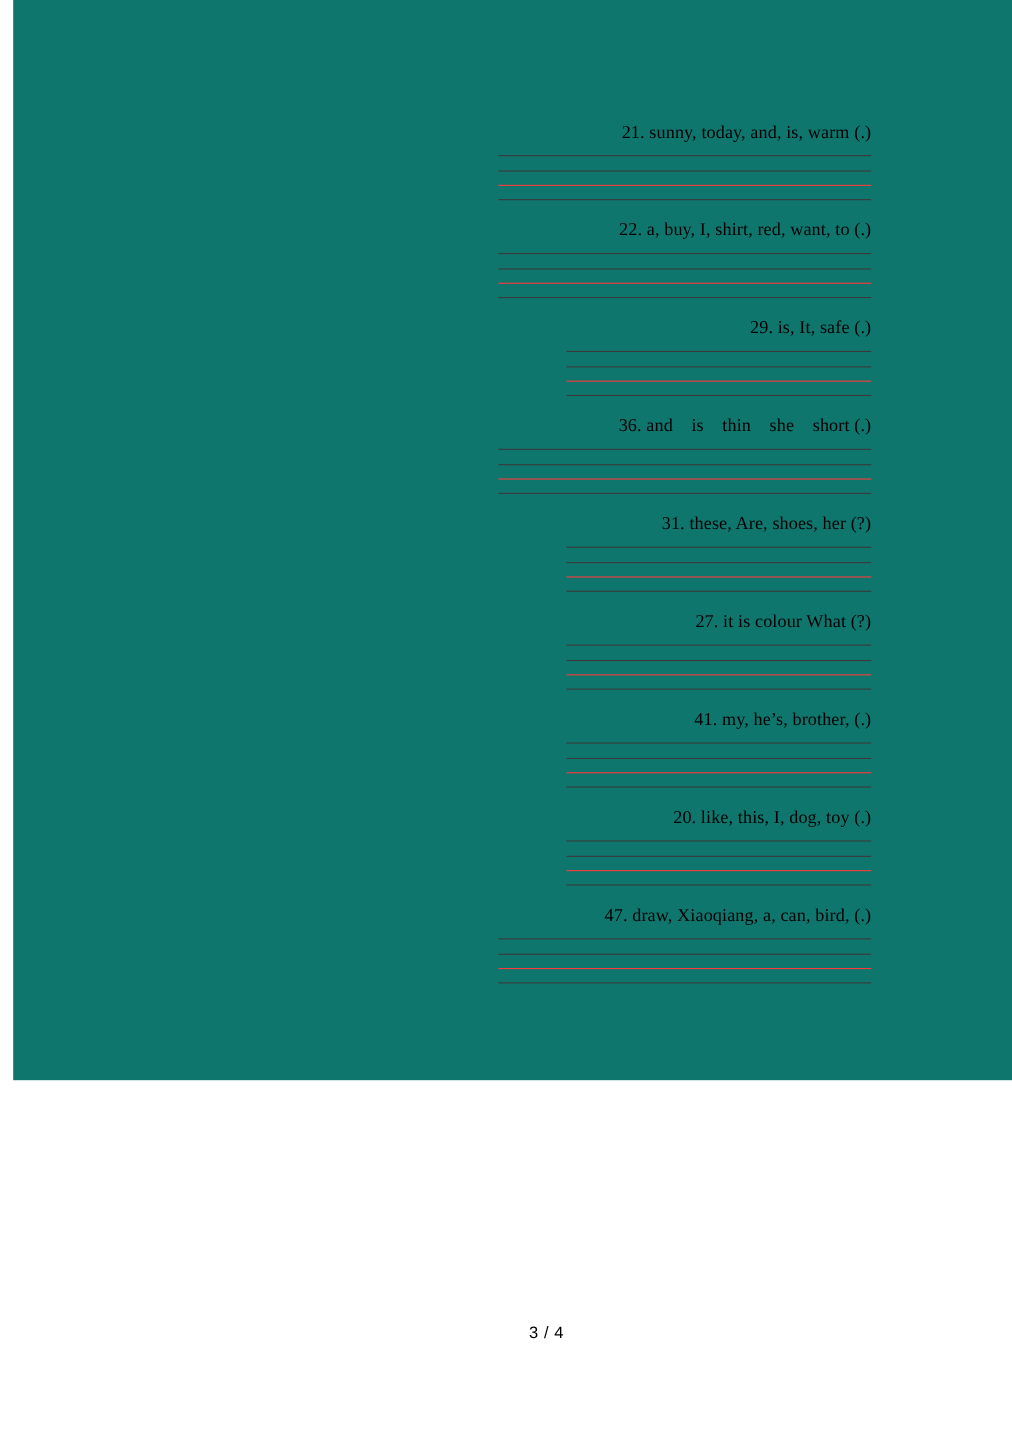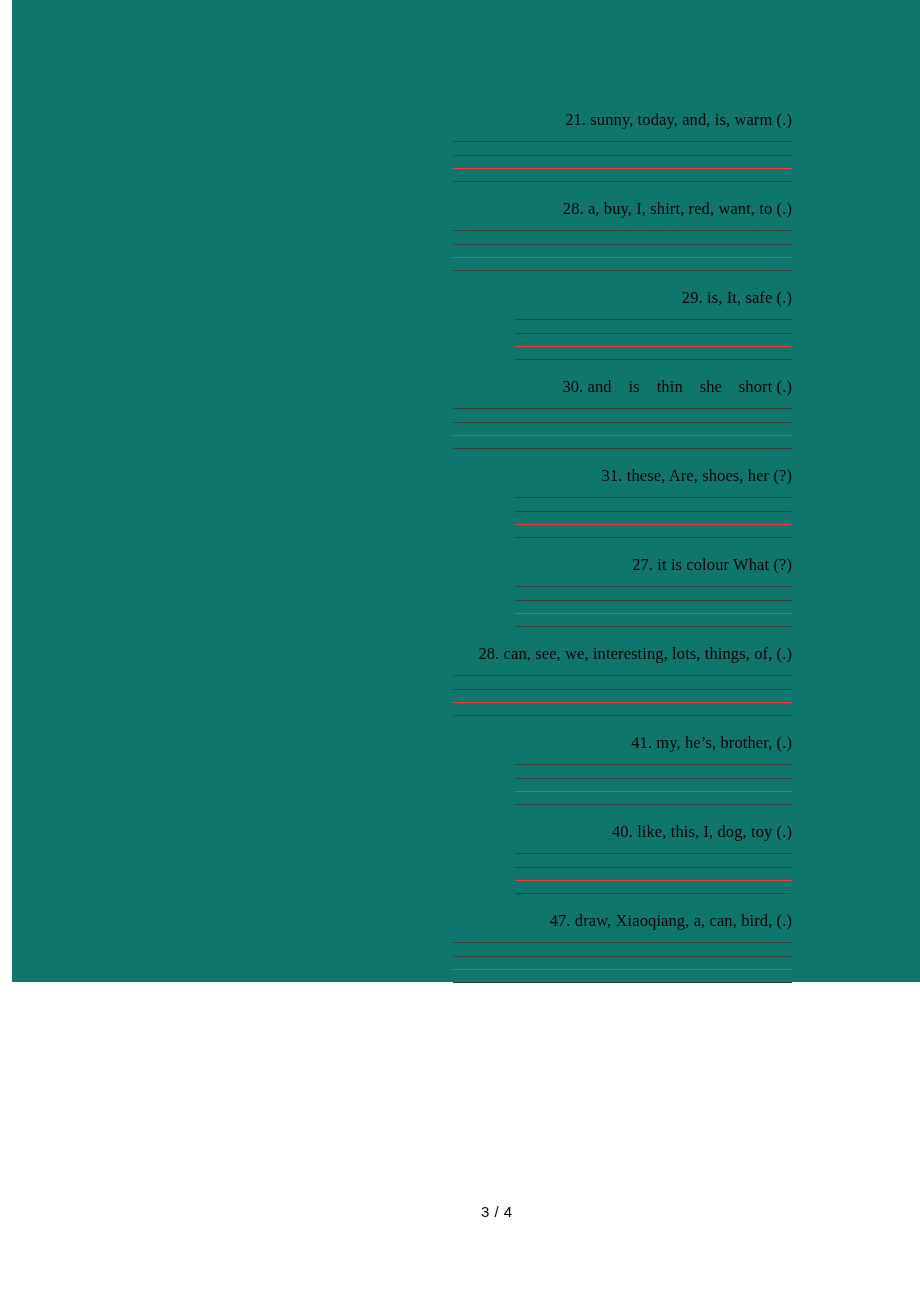--- a/index.html
+++ b/index.html
@@ -86,39 +86,39 @@
       <div class="qblock">
         <div class="qtext">21. sunny, today, and, is, warm (.)</div>
         <div class="rules" style="width: 339px;">
           <div class="rule"></div>
           <div class="rule gap1"></div>
           <div class="rule gap2 red"></div>
           <div class="rule gap3"></div>
         </div>
       </div>
       <div class="qblock">
-        <div class="qtext">28. a, buy, I, shirt, red, want, to (.)</div>
+        <div class="qtext">22. a, buy, I, shirt, red, want, to (.)</div>
         <div class="rules" style="width: 339px;">
           <div class="rule"></div>
           <div class="rule gap1"></div>
           <div class="rule gap2 red"></div>
           <div class="rule gap3"></div>
         </div>
       </div>
       <div class="qblock">
         <div class="qtext">29. is, It, safe (.)</div>
         <div class="rules" style="width: 277px;">
           <div class="rule"></div>
           <div class="rule gap1"></div>
           <div class="rule gap2 red"></div>
           <div class="rule gap3"></div>
         </div>
       </div>
       <div class="qblock">
-        <div class="qtext">30. and    is    thin    she    short (.)</div>
+        <div class="qtext">36. and    is    thin    she    short (.)</div>
         <div class="rules" style="width: 339px;">
           <div class="rule"></div>
           <div class="rule gap1"></div>
           <div class="rule gap2 red"></div>
           <div class="rule gap3"></div>
         </div>
       </div>
       <div class="qblock">
         <div class="qtext">31. these, Are, shoes, her (?)</div>
         <div class="rules" style="width: 277px;">
@@ -131,39 +131,30 @@
       <div class="qblock">
         <div class="qtext">27. it is colour What (?)</div>
         <div class="rules" style="width: 277px;">
           <div class="rule"></div>
           <div class="rule gap1"></div>
           <div class="rule gap2 red"></div>
           <div class="rule gap3"></div>
         </div>
       </div>
       <div class="qblock">
-        <div class="qtext">28. can, see, we, interesting, lots, things, of, (.)</div>
-        <div class="rules" style="width: 339px;">
-          <div class="rule"></div>
-          <div class="rule gap1"></div>
-          <div class="rule gap2 red"></div>
-          <div class="rule gap3"></div>
-        </div>
-      </div>
-      <div class="qblock">
         <div class="qtext">41. my, he’s, brother, (.)</div>
         <div class="rules" style="width: 277px;">
           <div class="rule"></div>
           <div class="rule gap1"></div>
           <div class="rule gap2 red"></div>
           <div class="rule gap3"></div>
         </div>
       </div>
       <div class="qblock">
-        <div class="qtext">40. like, this, I, dog, toy (.)</div>
+        <div class="qtext">20. like, this, I, dog, toy (.)</div>
         <div class="rules" style="width: 277px;">
           <div class="rule"></div>
           <div class="rule gap1"></div>
           <div class="rule gap2 red"></div>
           <div class="rule gap3"></div>
         </div>
       </div>
       <div class="qblock">
         <div class="qtext">47. draw, Xiaoqiang, a, can, bird, (.)</div>
         <div class="rules" style="width: 339px;">

